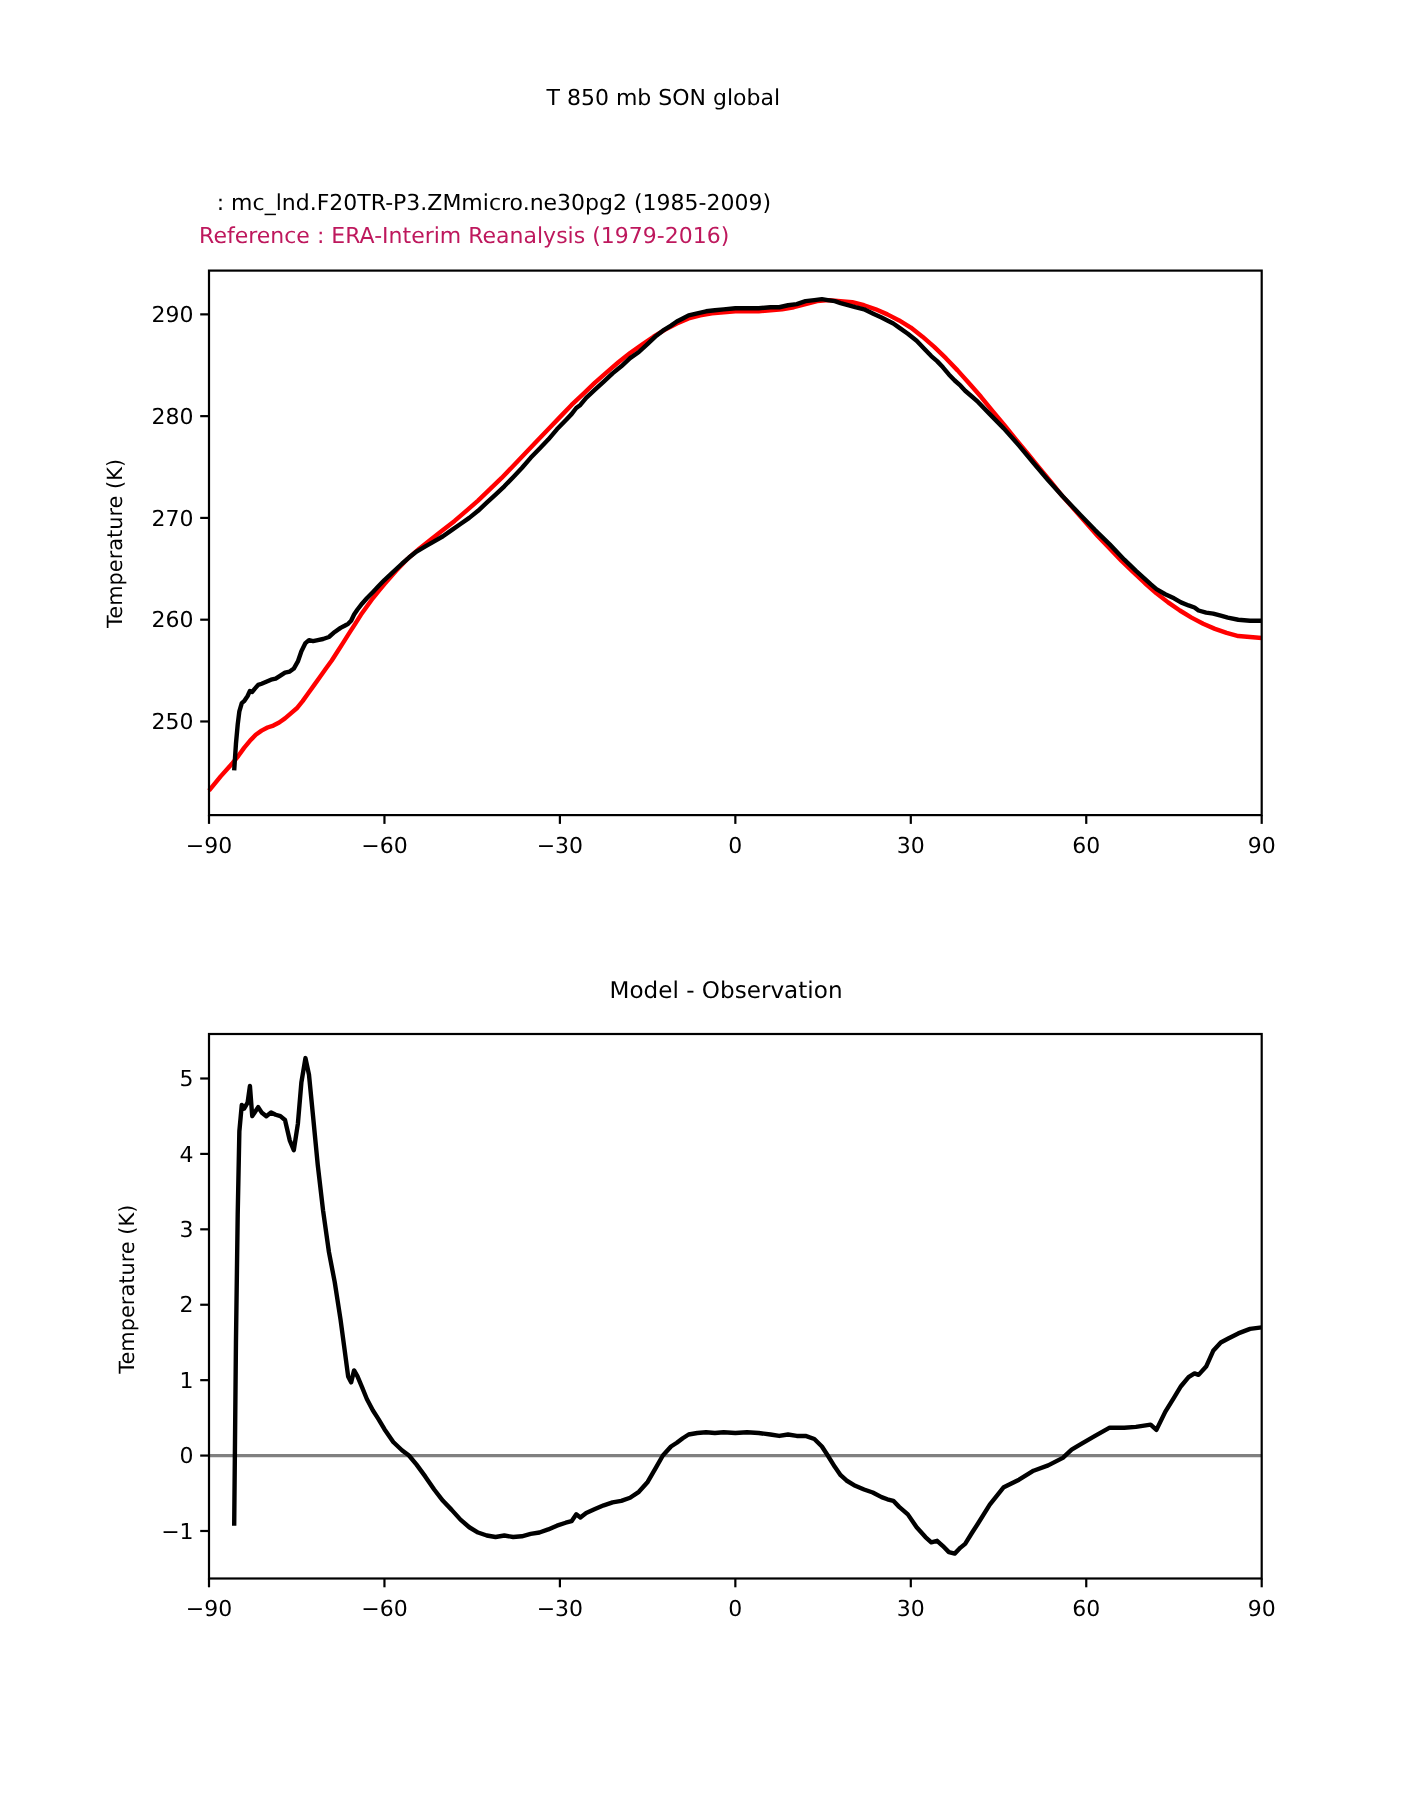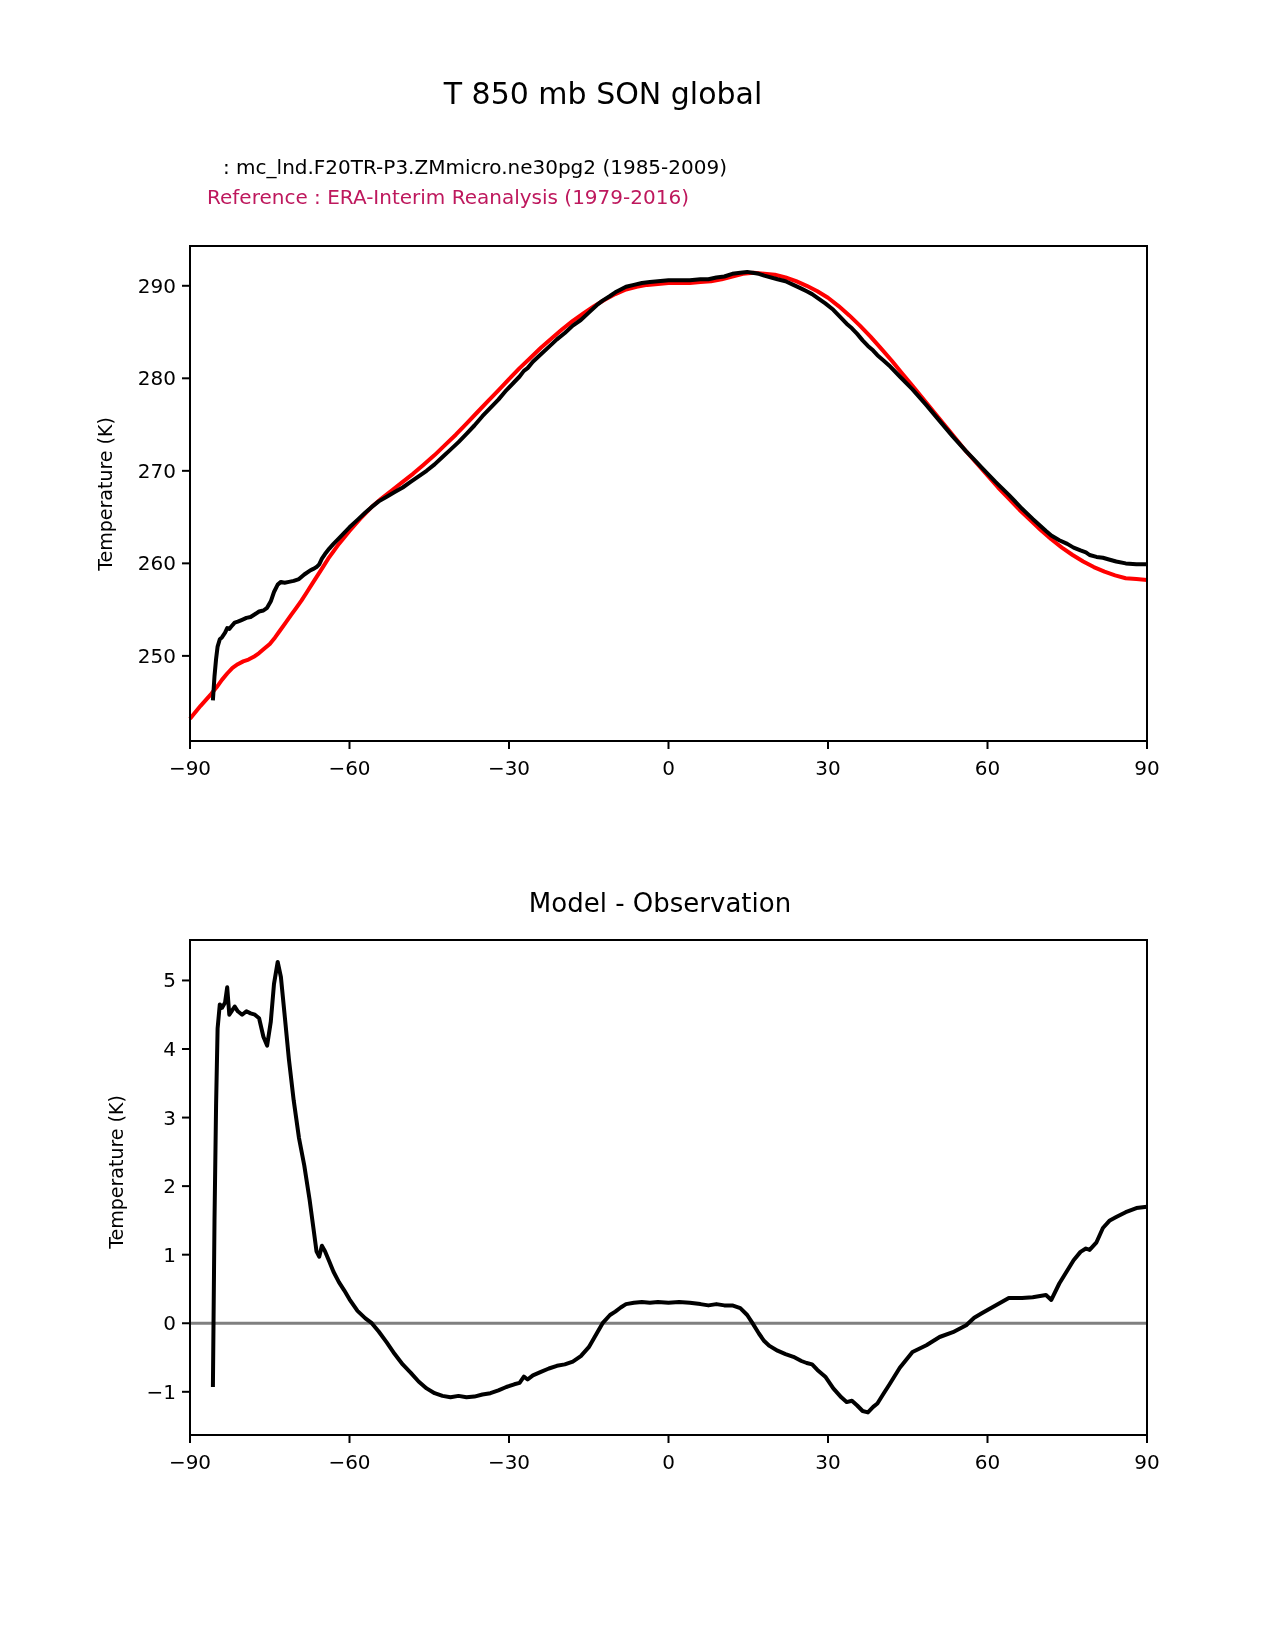--- a/index.html
+++ b/index.html
@@ -1,28 +1,28 @@
 <!DOCTYPE html>
 <html><head>
 <meta charset="utf-8">
 <style>
   html,body { margin:0; padding:0; background:#ffffff; }
   #page { position:relative; width:1275px; height:1650px; background:#ffffff;
           font-family:"DejaVu Sans", "Liberation Sans", sans-serif; color:#000; }
   #suptitle { position:absolute; top:76px; left:603px; transform:translateX(-50%);
-              font-size:30px; white-space:nowrap; }
-  #legend { position:absolute; top:152px; left:181px; font-size:20px; line-height:30px;margin-left:26px; }
+              font-size:20px; white-space:nowrap; }
+  #legend { position:absolute; top:169px; left:181px; font-size:20px; line-height:30px; }
   #legend .test-line { padding-left:16px; color:#000000; }
   #legend .ref-line  { color:#be185d; }
   .ylabel { position:absolute; font-size:19px; white-space:nowrap;
             transform:translate(-50%,-50%) rotate(-90deg); }
   #ylabel-top    { left:105px; top:494px; }
   #ylabel-bottom { left:116px; top:1172px; }
   #panel2-title { position:absolute; top:888px; left:660px; transform:translateX(-50%);
-                  font-size:26px; white-space:nowrap; }
+                  font-size:21px; white-space:nowrap; }
   svg#canvas { position:absolute; left:0; top:0; }
   .frame { fill:none; stroke:#000; stroke-width:2px; }
   .curve { fill:none; stroke-width:4px; stroke-linejoin:round; stroke-linecap:butt; }
   .tickmark { stroke:#000; stroke-width:2px; }
   .ticklabel { font-family:"DejaVu Sans","Liberation Sans",sans-serif; font-size:20px; fill:#000; }
   .zeroline { stroke:#808080; stroke-width:3px; }
 </style>
 </head>
 <body>
 

